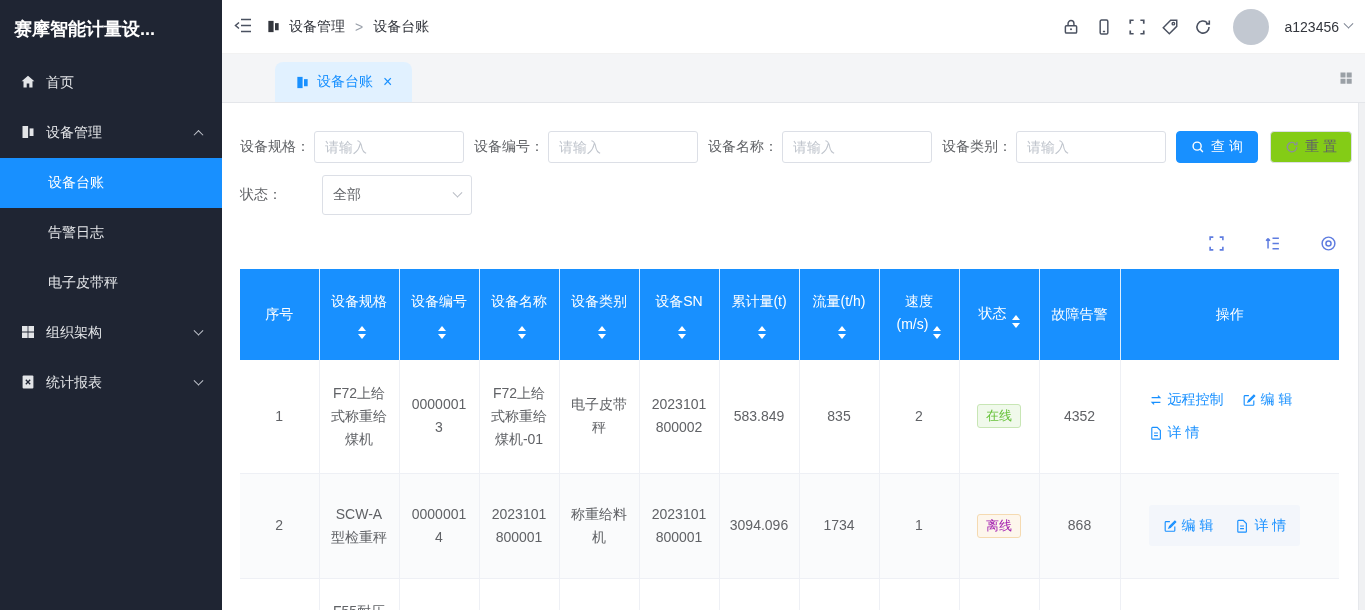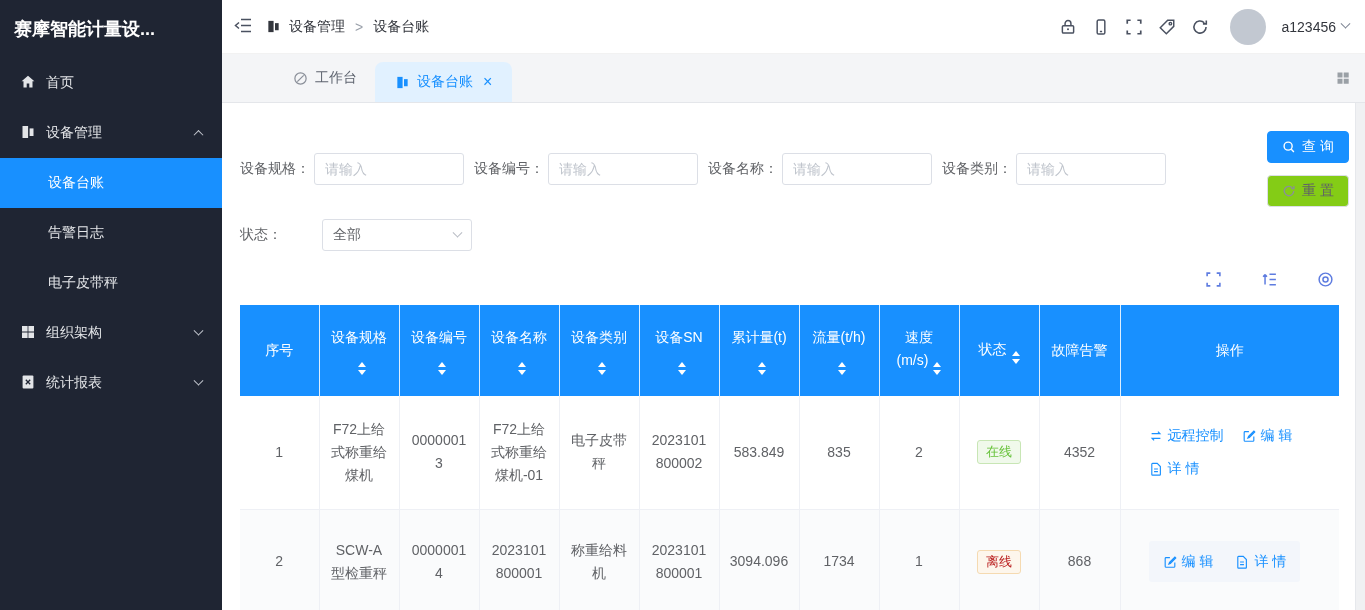--- a/index.html
+++ b/index.html
@@ -39,26 +39,26 @@
   .tab .close { font-size:16px; line-height:1; cursor:pointer; margin-left:3px; }
   .tabstrip .grid-ic { margin-left:auto; margin-right:14px; color:#9aa0a6; cursor:pointer; display:flex; }
 
   
   .content { flex:1; background:#fff; padding:28px 16px 0 18px; overflow:hidden; }
   .frow { display:flex; align-items:center; }
   .fgroup { display:flex; align-items:center; margin-right:10px; }
   .flabel { min-width:70px; color:#606266; margin-right:4px; white-space:nowrap; }
   .finput { width:150px; height:32px; border:1px solid #dcdfe6; border-radius:3px; padding:0 10px; font-size:14px; color:#606266; outline:none; font-family:inherit; }
   .finput::placeholder { color:#bfc4cc; }
-  .btns { margin-left:auto; display:flex; gap:12px;flex-direction:column; }
+  .btns { margin-left:auto; display:flex; gap:12px; }
   .btn { height:32px; width:82px; border-radius:4px; border:1px solid #dcdfe6; background:#84cc16; color:#606266;
          display:inline-flex; align-items:center; justify-content:center; gap:6px; font-size:14px; cursor:pointer; font-family:inherit; }
   .btn.primary { background:#1890ff; border-color:#1890ff; color:#fff; }
   .frow2 { margin-top:12px; display:flex; align-items:center; }
-  .fselect { width:150px; height:32px; border:1px solid #dcdfe6; border-radius:3px; padding:0 10px; display:flex; align-items:center; cursor:pointer; color:#606266; }
+  .fselect { width:150px; height:40px; border:1px solid #dcdfe6; border-radius:3px; padding:0 10px; display:flex; align-items:center; cursor:pointer; color:#606266; }
   .fselect .chev { border-color:#b6bac2; margin-left:auto; }
 
   .table-tools { margin-top:20px; display:flex; justify-content:flex-end; gap:39px; padding-right:15px; color:#5e7ce0; }
   .table-tools .ic { cursor:pointer; display:flex; }
 
   
   table { border-collapse:collapse; table-layout:fixed; margin-top:17px; width:1099px; }
   thead th { background:#1890ff; color:#fff; font-weight:400; text-align:center; vertical-align:middle;
              height:91px; padding:6px 10px; line-height:23px; border-right:1px solid rgba(255,255,255,.85); cursor:pointer; }
   thead th:last-child { border-right:none; }
@@ -68,21 +68,21 @@
   tr.r1 td { height:113px; }
   tr.r2 td { height:105px; background:#fafbfc; }
   tr.r3 td { height:113px; }
   .sorter { display:inline-flex; flex-direction:column; gap:3px; margin-left:5px; vertical-align:-2px; }
   .sorter i { display:block; width:0; height:0; border-left:4px solid transparent; border-right:4px solid transparent; }
   .sorter .up { border-bottom:5px solid #fff; }
   .sorter .dn { border-top:5px solid #fff; }
 
   .badge { display:inline-block; padding:0 8px; font-size:13px; line-height:22px; border-radius:3px; }
   .badge.online { color:#67c23a; background:#f0f9eb; border:1px solid #c8e6b5; }
-  .badge.offline { color:#b91c1c; background:#fdf6ec; border:1px solid #f5dab1; }
+  .badge.offline { color:#a21caf; background:#fdf6ec; border:1px solid #f5dab1; }
 
   td.ops-cell { padding:8px 14px 8px 28px; text-align:left; }
   .ops { display:flex; flex-wrap:wrap; gap:10px 18px; }
   .ops a { color:#1890ff; text-decoration:none; display:inline-flex; align-items:center; gap:5px; cursor:pointer; white-space:nowrap; }
   .ops-box { display:inline-flex; gap:22px; background:#f3f6fb; border-radius:3px; padding:9px 14px; }
   .ops-box a { color:#1890ff; text-decoration:none; display:inline-flex; align-items:center; gap:5px; cursor:pointer; white-space:nowrap; }
 
   .scrolltrack { position:absolute; top:103px; right:0; width:10px; bottom:0; background:#f0f1f3; border-left:1px solid #e6e8ec; }
 </style>
 </head>
@@ -200,29 +200,20 @@
         </span>
         <span class="avatar"></span>
         <span class="uname">
           <span>a123456</span>
           <span class="chev down"></span>
         </span>
       </div>
     </div>
 
     <div class="tabstrip">
-      <div class="tab">
-        <span style="display:flex;color:#8a8f99;">
-          <svg width="15" height="15" viewBox="0 0 16 16" fill="none" stroke="currentColor" stroke-width="1.3">
-              <circle cx="8" cy="8" r="6"></circle>
-              <path d="M4.6 11.4 11.4 4.6"></path>
-            </svg>
-        </span>
-        <span>工作台</span>
-      </div>
       <div class="tab active">
         <span style="display:flex;">
           <svg width="15" height="15" viewBox="0 0 16 16" fill="currentColor">
               <path d="M2.5 2h5.6v12H2.5z"></path>
               <path d="M9.6 4.4h3.9V12H9.6z"></path>
             </svg>
         </span>
         <span>设备台账</span>
         <span class="close">×</span>
       </div>

